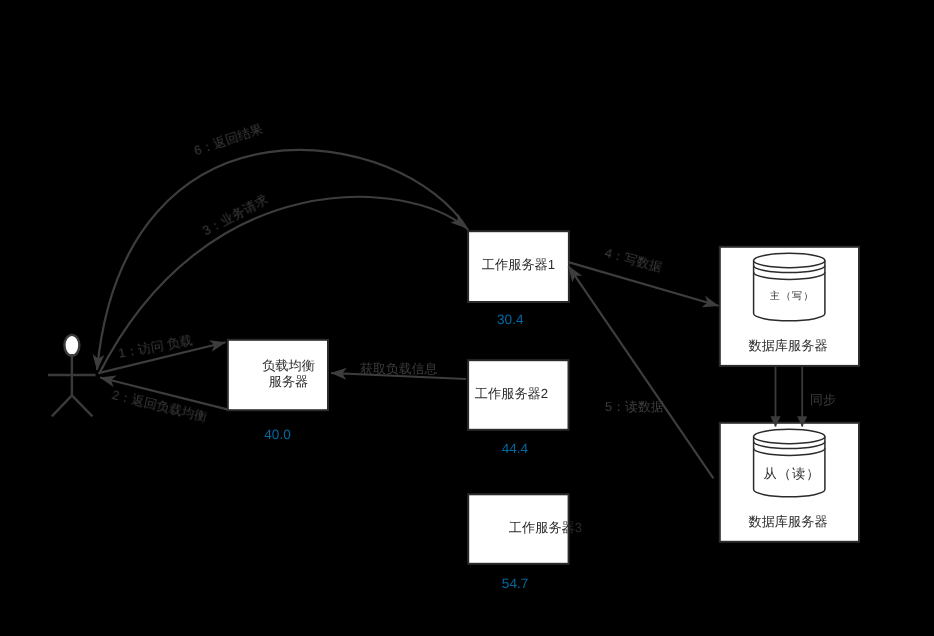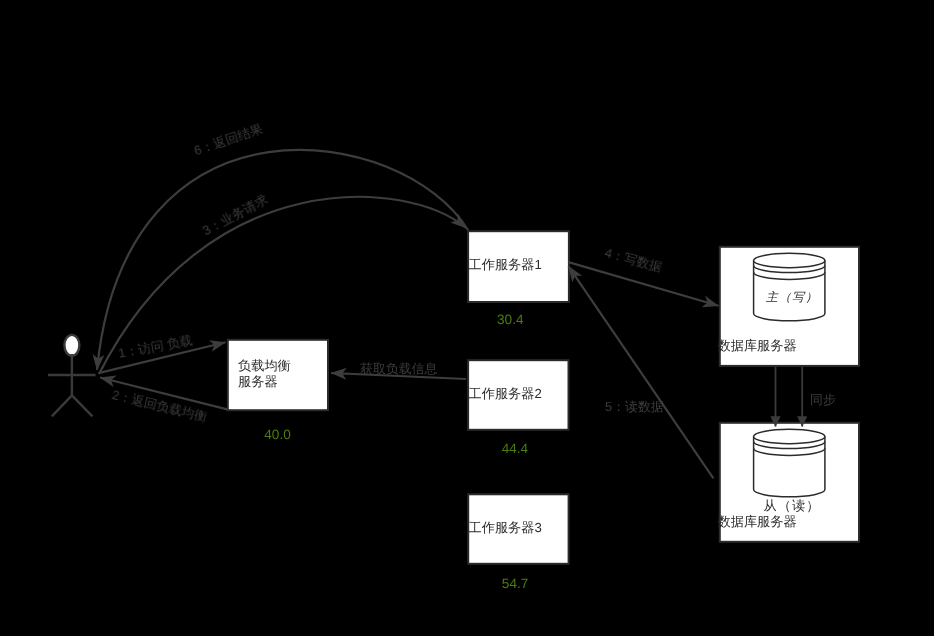--- a/index.html
+++ b/index.html
@@ -4,22 +4,22 @@
 <title>负载均衡架构图</title>
 <style>
   html,body{margin:0;padding:0;background:#000;}
   #canvas{position:relative;width:934px;height:636px;background:#000;overflow:hidden;
           font-family:"Liberation Sans",sans-serif;
           -webkit-font-smoothing:antialiased;text-rendering:geometricPrecision;
           transform:translateZ(0);}
   svg{position:absolute;left:0;top:0;display:block;}
   .lbl,.boxtext,.cap,.cyl-label{transform:translateZ(0);}
   .lbl{position:absolute;color:#3d3d3d;font-size:12.9px;line-height:16px;white-space:nowrap;}
-  .boxtext{position:absolute;color:#2b2b2b;font-size:13.2px;line-height:18px;text-align:left;}
-  .cap{position:absolute;color:#4d7c0f;font-size:13.6px;line-height:16px;text-align:center;}
+  .boxtext{position:absolute;color:#2b2b2b;font-size:13.2px;line-height:18px;text-align:center;}
+  .cap{position:absolute;color:#0369a1;font-size:13.6px;line-height:16px;text-align:center;}
 </style>
 </head>
 <body>
 
 <div id="canvas">
 <svg width="934" height="636" viewBox="0 0 934 636">
   <defs>
     <marker id="ah" viewBox="0 0 16 12" refX="15.6" refY="6" markerWidth="16" markerHeight="12" orient="auto-start-reverse" markerUnits="userSpaceOnUse">
       <path d="M0,0 L16,6 L0,12 L4.2,6 Z" fill="#3d3d3d"></path>
     </marker>
@@ -73,27 +73,27 @@
 
 <div class="boxtext" style="left:238px;top:357.5px;width:101px;line-height:16.8px;"><span>负载均衡</span><br><span>服务器</span></div>
 <div class="cap" style="left:227px;top:426.5px;width:101px;">40.0</div>
 
 <div class="boxtext" style="left:468.5px;top:256px;width:100px;">工作服务器1</div>
 <div class="cap" style="left:460.3px;top:312.2px;width:100px;">30.4</div>
 
 <div class="boxtext" style="left:468.5px;top:385px;width:86px;">工作服务器2</div>
 <div class="cap" style="left:464.9px;top:441.4px;width:100px;">44.4</div>
 
-<div class="boxtext" style="left:468.5px;top:519px;width:104px;">工作服务器3</div>
+<div class="boxtext" style="left:468.5px;top:519px;width:104px;padding-left:25px;">工作服务器3</div>
 <div class="cap" style="left:465.1px;top:575.5px;width:100px;">54.7</div>
 
-<div class="cyl-label" style="position:absolute;left:721px;top:288.5px;width:141px;text-align:center;color:#2b2b2b;font-size:12px;letter-spacing:1.1px;text-indent:1.1px;font-style:italic;">主（写）</div>
+<div class="cyl-label" style="position:absolute;left:721px;top:288.5px;width:141px;text-align:center;color:#2b2b2b;font-size:10px;letter-spacing:1.1px;text-indent:1.1px;">主（写）</div>
 <div class="boxtext" style="left:717.5px;top:337px;width:141px;">数据库服务器</div>
 
-<div class="cyl-label" style="position:absolute;left:721px;top:464.5px;width:141px;text-align:center;color:#2b2b2b;font-size:13.2px;letter-spacing:1.1px;text-indent:1.1px;margin-top:32px;">从（读）</div>
+<div class="cyl-label" style="position:absolute;left:721px;top:464.5px;width:141px;text-align:center;color:#2b2b2b;font-size:13.2px;letter-spacing:1.1px;text-indent:1.1px;">从（读）</div>
 <div class="boxtext" style="left:717.5px;top:513px;width:141px;">数据库服务器</div>
 
 <div class="lbl" style="left:116.5px;top:346px;transform:rotate(-10.5deg) translateZ(0);transform-origin:left top;">1：访问 负载</div>
 <div class="lbl" style="left:114px;top:387px;transform:rotate(13.5deg) translateZ(0);transform-origin:left top;">2：返回负载均衡</div>
 <div class="lbl" style="left:199.5px;top:224.5px;transform:rotate(-28deg) translateZ(0);transform-origin:left top;">3：业务请求</div>
 <div class="lbl" style="left:606.5px;top:245px;transform:rotate(15deg) translateZ(0);transform-origin:left top;">4：写数据</div>
 <div class="lbl" style="left:605px;top:398.5px;">5：读数据</div>
 <div class="lbl" style="left:192px;top:144px;transform:rotate(-19deg) translateZ(0);transform-origin:left top;">6：返回结果</div>
 <div class="lbl" style="left:360px;top:361px;">获取负载信息</div>
 <div class="lbl" style="left:810px;top:392px;">同步</div>

